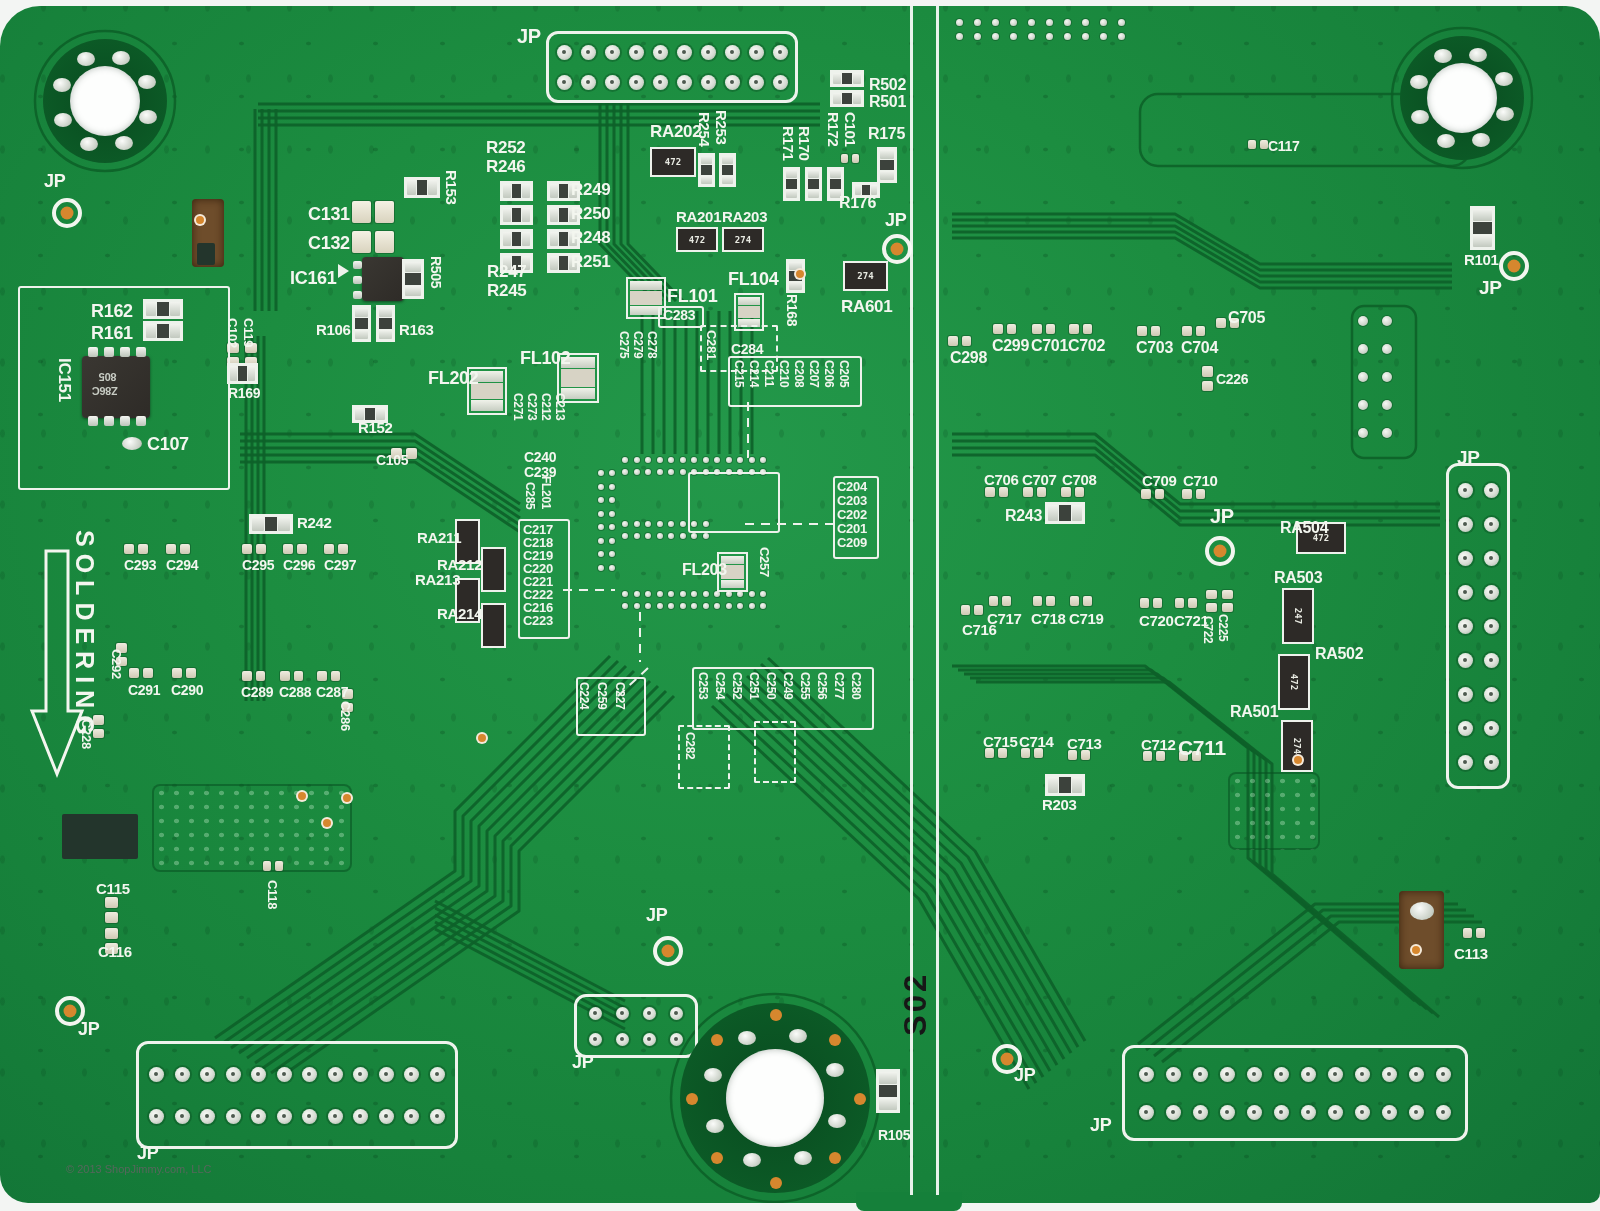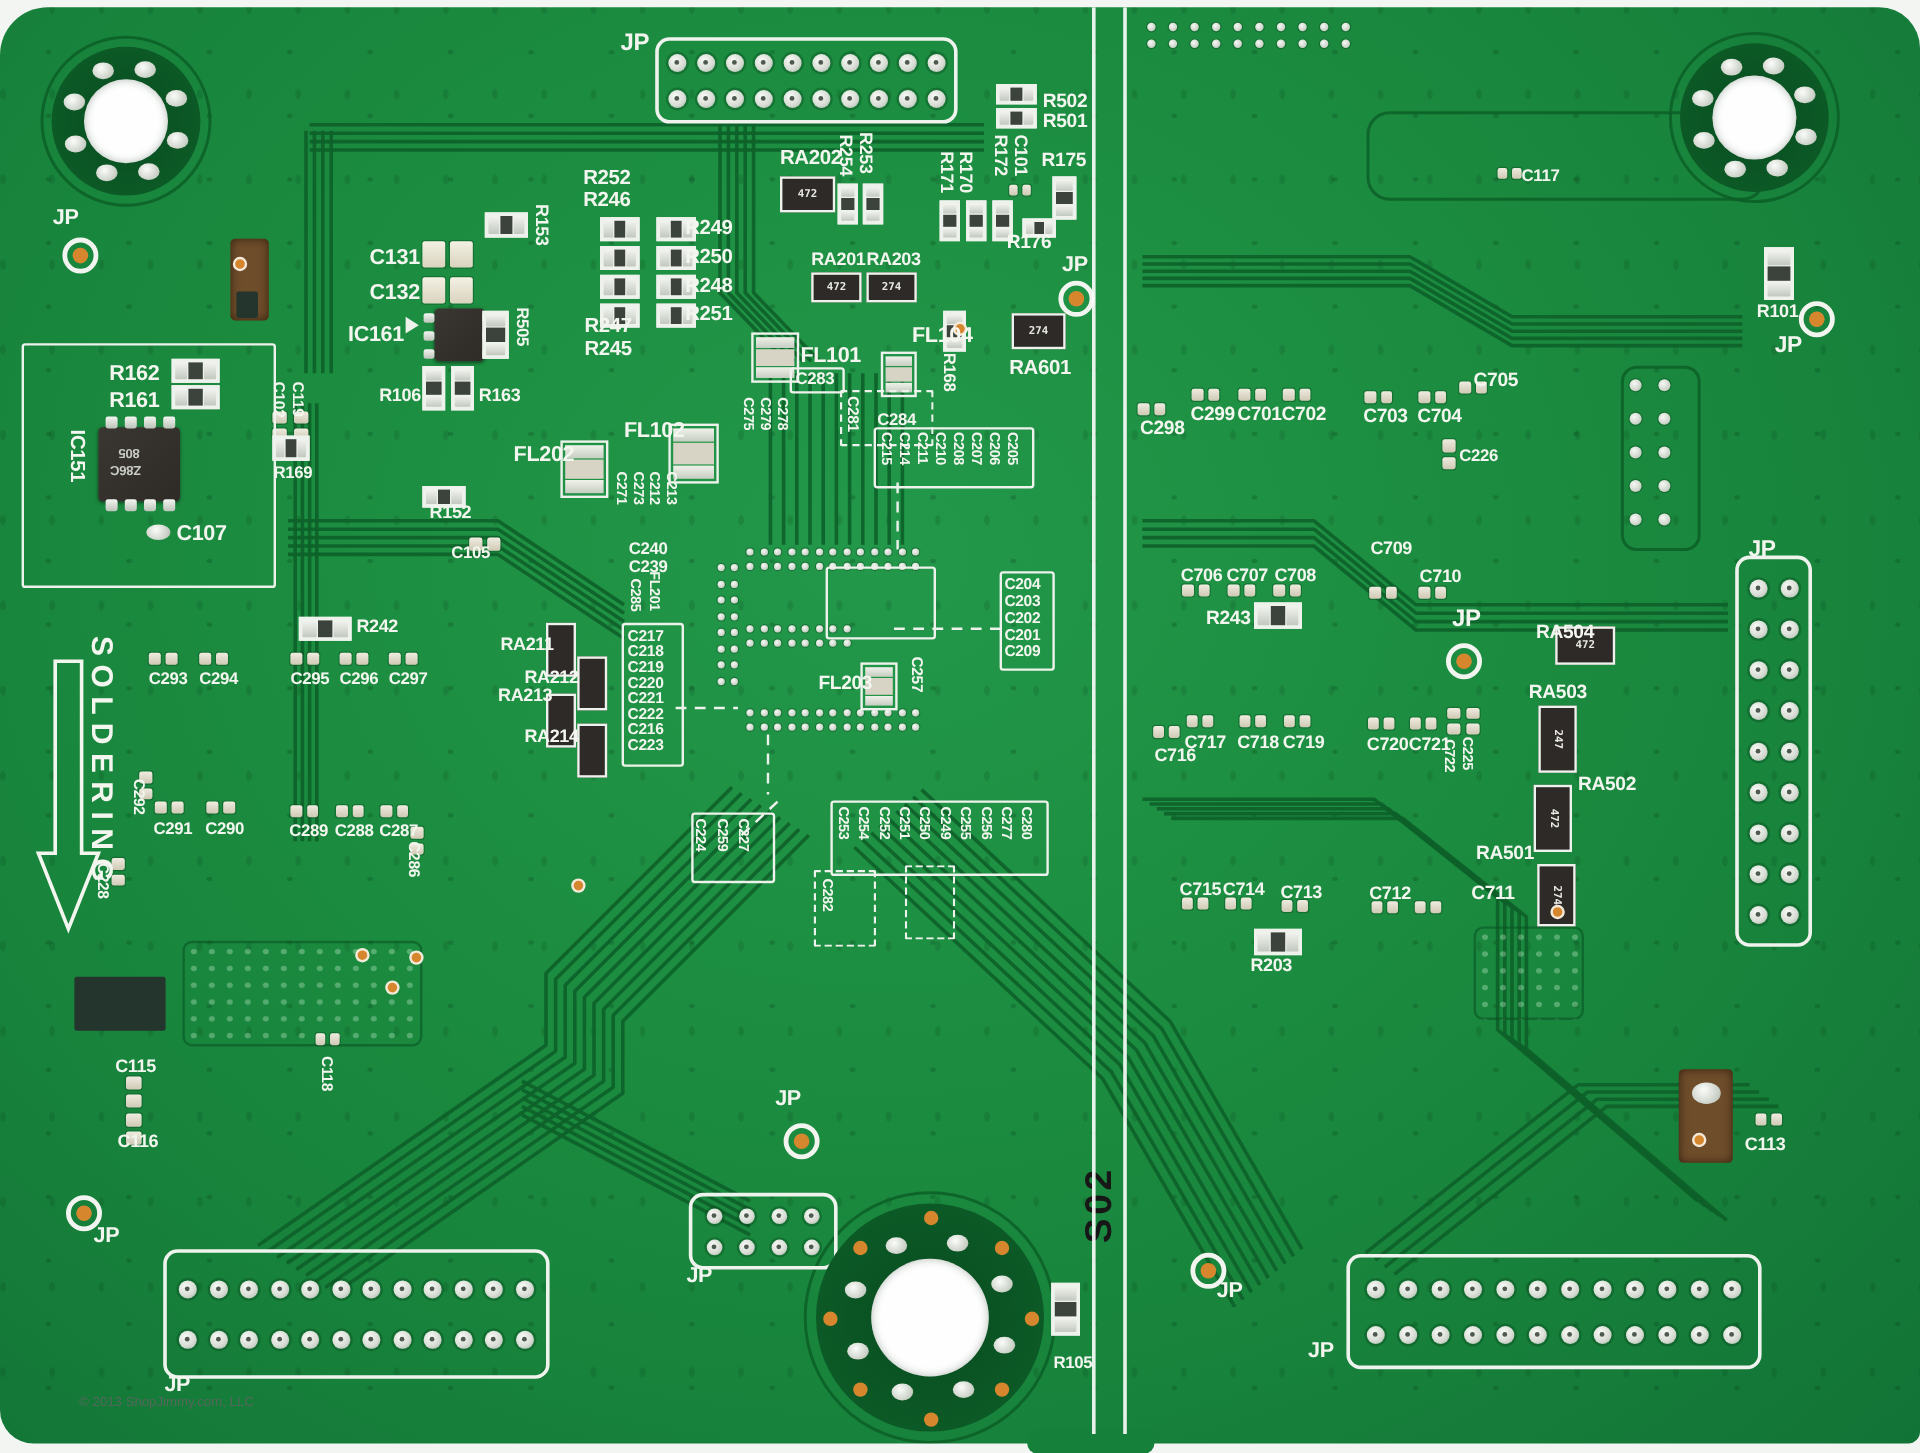--- a/index.html
+++ b/index.html
@@ -1045,21 +1045,21 @@
       <div class="lbl" style="left: 239px; top: 312px; font-size: 13px; transform-origin: 0px 0px; transform: rotate(90deg);">C102</div>
       <div class="lbl" style="left: 255px; top: 312px; font-size: 13px; transform-origin: 0px 0px; transform: rotate(90deg);">C119</div>
       <div class="lbl" style="left: 228px; top: 380px; font-size: 14px;">R169</div>
       <div class="lbl" style="left: 44px; top: 166px; font-size: 18px;">JP</div>
       <div class="lbl" style="left: 885px; top: 205px; font-size: 18px;">JP</div>
       <div class="lbl" style="left: 1268px; top: 133px; font-size: 14px;">C117</div>
       <div class="lbl" style="left: 1464px; top: 246px; font-size: 15px; text-align: right;">R101</div>
       <div class="lbl" style="left: 1479px; top: 272px; font-size: 19px;">JP</div>
       <div class="lbl" style="left: 667px; top: 281px; font-size: 18px;">FL101</div>
       <div class="lbl" style="left: 663px; top: 302px; font-size: 14px;">C283</div>
-      <div class="lbl" style="left: 760px; top: 264px; font-size: 18px; text-align: right;">FL104</div>
+      <div class="lbl" style="left: 728px; top: 264px; font-size: 18px; text-align: right;">FL104</div>
       <div class="lbl" style="left: 718px; top: 324px; font-size: 13px; transform-origin: 0px 0px; transform: rotate(90deg);">C281</div>
       <div class="lbl" style="left: 731px; top: 336px; font-size: 14px;">C284</div>
       <div class="lbl" style="left: 799px; top: 288px; font-size: 14px; transform-origin: 0px 0px; transform: rotate(90deg);">R168</div>
       <div class="lbl" style="left: 841px; top: 292px; font-size: 17px;">RA601</div>
       <div class="lbl" style="left: 630px; top: 325px; font-size: 12px; transform-origin: 0px 0px; transform: rotate(90deg);">C275</div>
       <div class="lbl" style="left: 644px; top: 325px; font-size: 12px; transform-origin: 0px 0px; transform: rotate(90deg);">C279</div>
       <div class="lbl" style="left: 658px; top: 325px; font-size: 12px; transform-origin: 0px 0px; transform: rotate(90deg);">C278</div>
       <div class="lbl" style="left: 520px; top: 343px; font-size: 18px;">FL102</div>
       <div class="lbl" style="left: 428px; top: 363px; font-size: 18px;">FL202</div>
       <div class="lbl" style="left: 524px; top: 387px; font-size: 12px; transform-origin: 0px 0px; transform: rotate(90deg);">C271</div>
@@ -1131,41 +1131,41 @@
       <div class="lbl" style="left: 992px; top: 332px; font-size: 16px;">C299</div>
       <div class="lbl" style="left: 1031px; top: 332px; font-size: 16px;">C701</div>
       <div class="lbl" style="left: 1068px; top: 332px; font-size: 16px;">C702</div>
       <div class="lbl" style="left: 1136px; top: 334px; font-size: 16px;">C703</div>
       <div class="lbl" style="left: 1181px; top: 334px; font-size: 16px;">C704</div>
       <div class="lbl" style="left: 1228px; top: 304px; font-size: 16px;">C705</div>
       <div class="lbl" style="left: 1216px; top: 366px; font-size: 14px;">C226</div>
       <div class="lbl" style="left: 984px; top: 466px; font-size: 15px;">C706</div>
       <div class="lbl" style="left: 1022px; top: 466px; font-size: 15px;">C707</div>
       <div class="lbl" style="left: 1062px; top: 466px; font-size: 15px;">C708</div>
-      <div class="lbl" style="left: 1142px; top: 444px; font-size: 15px;">C709</div>
+      <div class="lbl" style="left: 1142px; top: 467px; font-size: 15px;">C709</div>
       <div class="lbl" style="left: 1183px; top: 467px; font-size: 15px;">C710</div>
       <div class="lbl" style="left: 1005px; top: 502px; font-size: 16px;">R243</div>
       <div class="lbl" style="left: 1210px; top: 500px; font-size: 20px;">JP</div>
       <div class="lbl" style="left: 1280px; top: 514px; font-size: 16px;">RA504</div>
       <div class="lbl" style="left: 1274px; top: 564px; font-size: 16px;">RA503</div>
       <div class="lbl" style="left: 1315px; top: 640px; font-size: 16px;">RA502</div>
       <div class="lbl" style="left: 1230px; top: 698px; font-size: 16px;">RA501</div>
       <div class="lbl" style="left: 962px; top: 616px; font-size: 15px;">C716</div>
       <div class="lbl" style="left: 987px; top: 605px; font-size: 15px;">C717</div>
       <div class="lbl" style="left: 1031px; top: 605px; font-size: 15px;">C718</div>
       <div class="lbl" style="left: 1069px; top: 605px; font-size: 15px;">C719</div>
       <div class="lbl" style="left: 1139px; top: 607px; font-size: 15px;">C720</div>
       <div class="lbl" style="left: 1174px; top: 607px; font-size: 15px;">C721</div>
       <div class="lbl" style="left: 1214px; top: 610px; font-size: 12px; transform-origin: 0px 0px; transform: rotate(90deg);">C722</div>
       <div class="lbl" style="left: 1229px; top: 608px; font-size: 12px; transform-origin: 0px 0px; transform: rotate(90deg);">C225</div>
       <div class="lbl" style="left: 983px; top: 728px; font-size: 15px;">C715</div>
       <div class="lbl" style="left: 1019px; top: 728px; font-size: 15px;">C714</div>
       <div class="lbl" style="left: 1067px; top: 730px; font-size: 15px;">C713</div>
       <div class="lbl" style="left: 1141px; top: 731px; font-size: 15px;">C712</div>
-      <div class="lbl" style="left: 1178px; top: 731px; font-size: 16px; margin-left: 48px;">C711</div>
+      <div class="lbl" style="left: 1178px; top: 731px; font-size: 21px;">C711</div>
       <div class="lbl" style="left: 1042px; top: 791px; font-size: 15px;">R203</div>
       <div class="lbl" style="left: 1457px; top: 442px; font-size: 19px;">JP</div>
       <div class="lbl" style="left: 1454px; top: 940px; font-size: 15px;">C113</div>
       <div class="lbl" style="left: 96px; top: 875px; font-size: 15px;">C115</div>
       <div class="lbl" style="left: 98px; top: 938px; font-size: 15px;">C116</div>
       <div class="lbl" style="left: 279px; top: 874px; font-size: 13px; transform-origin: 0px 0px; transform: rotate(90deg);">C118</div>
       <div class="lbl" style="left: 78px; top: 1014px; font-size: 18px;">JP</div>
       <div class="lbl" style="left: 646px; top: 900px; font-size: 18px;">JP</div>
       <div class="lbl" style="left: 572px; top: 1047px; font-size: 18px;">JP</div>
       <div class="lbl" style="left: 878px; top: 1122px; font-size: 14px;">R105</div>

